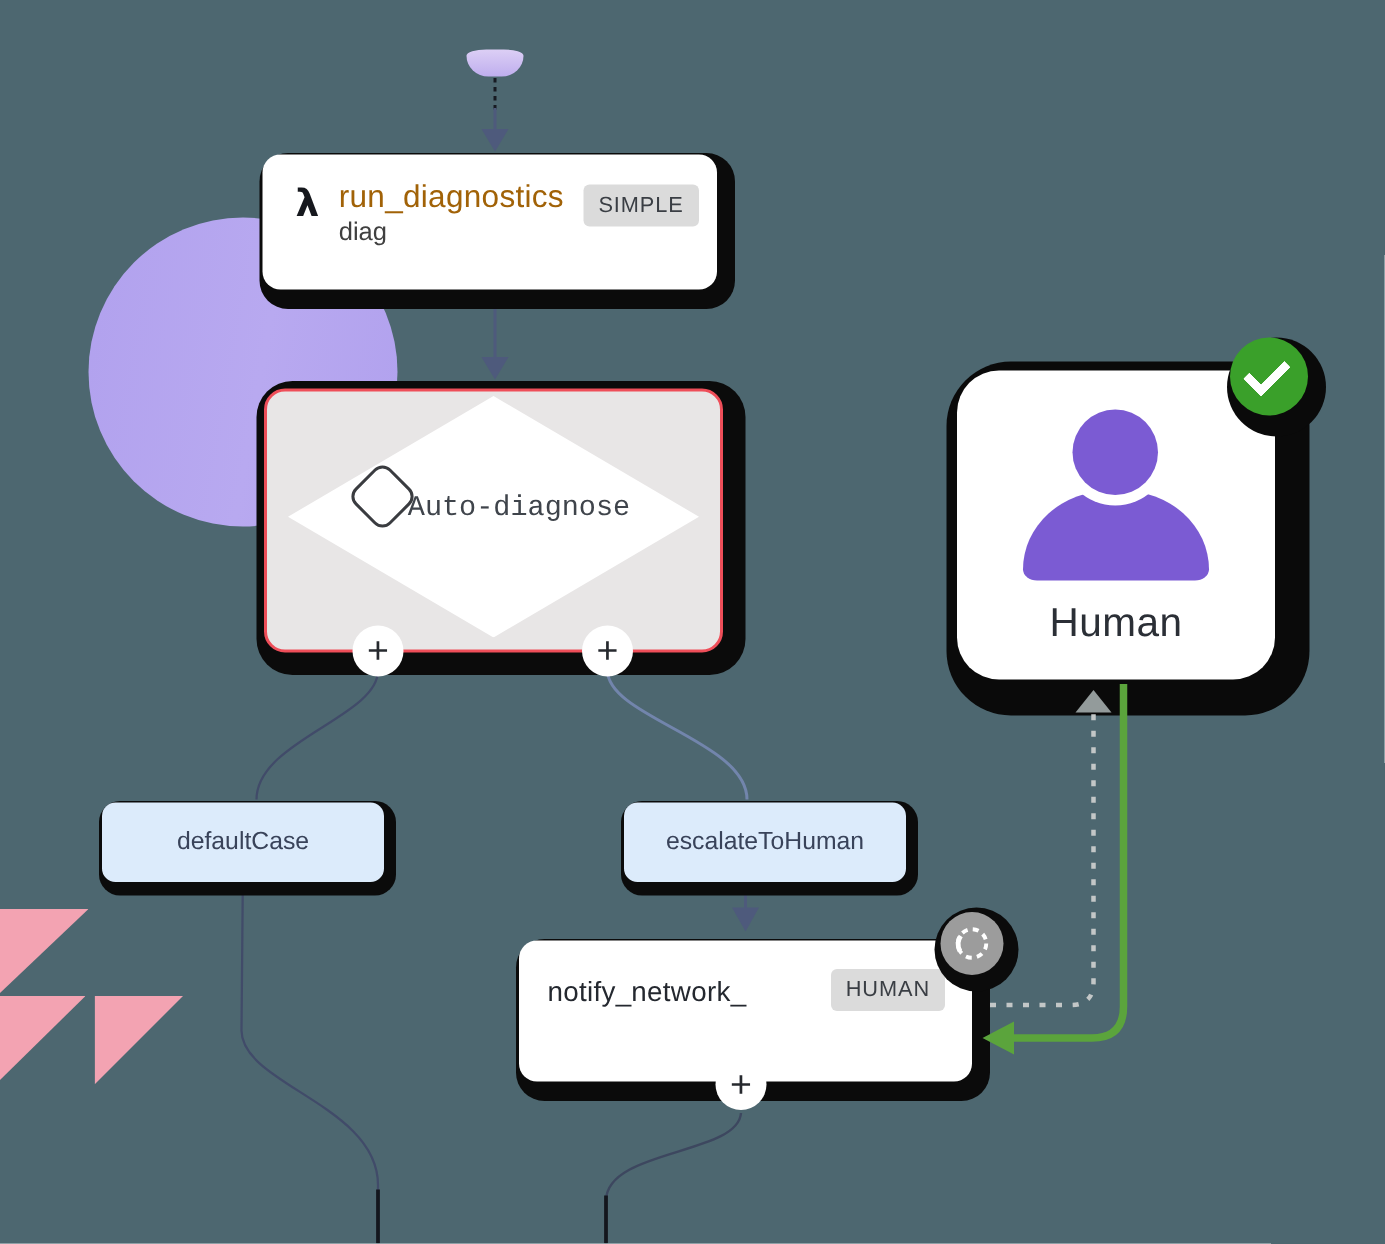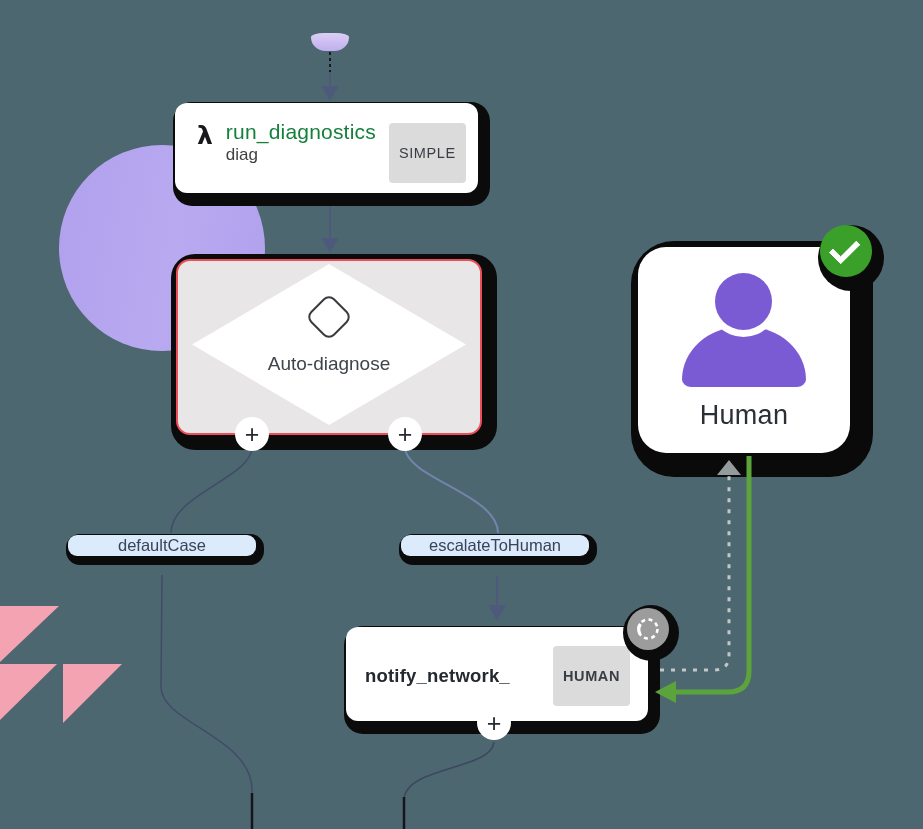--- a/index.html
+++ b/index.html
@@ -21,54 +21,54 @@
   .edges-over{z-index:6;}
 
   
   .card{position:absolute;background:#fff;border-radius:12px;z-index:3;
     box-shadow:5px 6px 0 7px #0b0b0b;}
 
   
   .node-run{left:175px;top:103px;width:303px;height:90px;padding:0;}
   .node-run .row{display:flex;align-items:flex-start;padding:17px 17px 0 22px;gap:13px;}
   .lambda{font-family:"DejaVu Sans",sans-serif;font-size:25px;font-weight:700;color:#16181d;line-height:1;margin-top:3px;}
-  .node-title{font-size:21px;color:#15803d;font-weight:500;letter-spacing:.2px;}
+  .node-title{font-size:21px;color:#a16207;font-weight:500;letter-spacing:.2px;}
   .node-sub{font-size:17px;color:#404040;margin-top:1px;}
   .type-badge{margin-left:auto;background:#dbdbdb;color:#3a3e44;font-size:14.5px;letter-spacing:.6px;
-    padding:22px 10px;border-radius:4px;margin-top:3px;}
+    padding:6px 10px;border-radius:4px;margin-top:3px;}
 
   
   .node-decision{left:176px;top:259px;width:302px;height:172px;background:#e8e6e6;
     border:2px solid #ee4e59;border-radius:14px;box-shadow:5px 5px 0 10px #0b0b0b;}
   .diamond{position:absolute;left:14px;right:14px;top:3px;bottom:8px;background:#fff;
     clip-path:polygon(50% 0,100% 50%,50% 100%,0 50%);
     display:flex;flex-direction:column;align-items:center;justify-content:center;}
-  .diamond-inner{transform:translateY(-6px);display:flex;flex-direction:column;align-items:center;}
+  .diamond-inner{transform:translateY(-6px);display:flex;flex-direction:row;align-items:center;font-family:Liberation Mono, monospace;}
   .decision-icon{width:30px;height:30px;border:2.5px solid #3a3c40;border-radius:8px;
     transform:rotate(45deg);margin-bottom:16px;}
   .decision-text{font-size:19px;color:#3f444b;text-align:center;line-height:1.45;}
 
   
   .plus{position:absolute;width:34px;height:34px;border-radius:50%;background:#fff;z-index:5;
     display:flex;align-items:center;justify-content:center;font-size:25px;font-weight:300;
     color:#26292e;line-height:1;cursor:pointer;}
   .plus-left{left:235px;top:417px;}
   .plus-right{left:388px;top:417px;}
   .plus-notify{left:477px;top:706px;}
 
   
-  .chip{position:absolute;width:188px;height:21px;background:#dcebfb;border-radius:9px;z-index:3;
+  .chip{position:absolute;width:188px;height:53px;background:#dcebfb;border-radius:9px;z-index:3;
     box-shadow:3px 4px 0 5px #0b0b0b;display:flex;align-items:center;justify-content:center;
     font-size:16.5px;color:#39435a;}
   .chip-default{left:68px;top:535px;}
-  .chip-escalate{left:401px;top:535px;text-align:right;}
+  .chip-escalate{left:416px;top:535px;text-align:right;}
 
   
   .node-notify{left:346px;top:627px;width:302px;height:94px;}
-  .node-notify .row{display:flex;align-items:center;padding:18px 18px 0 19px;font-weight:bold;}
+  .node-notify .row{display:flex;align-items:flex-end;padding:18px 18px 0 19px;}
   .notify-title{font-size:18.5px;color:#24282f;line-height:1.4;letter-spacing:.2px;}
   .loop-icon{position:absolute;left:281px;top:-19px;width:42px;height:42px;border-radius:50%;
     background:#9c9c9c;box-shadow:3px 4px 0 7px #0b0b0b;display:flex;align-items:center;justify-content:center;}
 
   
   .node-human{left:638px;top:247px;width:212px;height:206px;border-radius:28px;
     box-shadow:8px 9px 0 15px #0a0a0a;}
   .person{position:relative;width:124px;height:114px;margin:26px auto 0;}
   .person .head{position:absolute;left:33px;top:0;width:57px;height:57px;border-radius:50%;
     background:#7b5bd3;box-shadow:0 0 0 7px #fff;z-index:2;}

